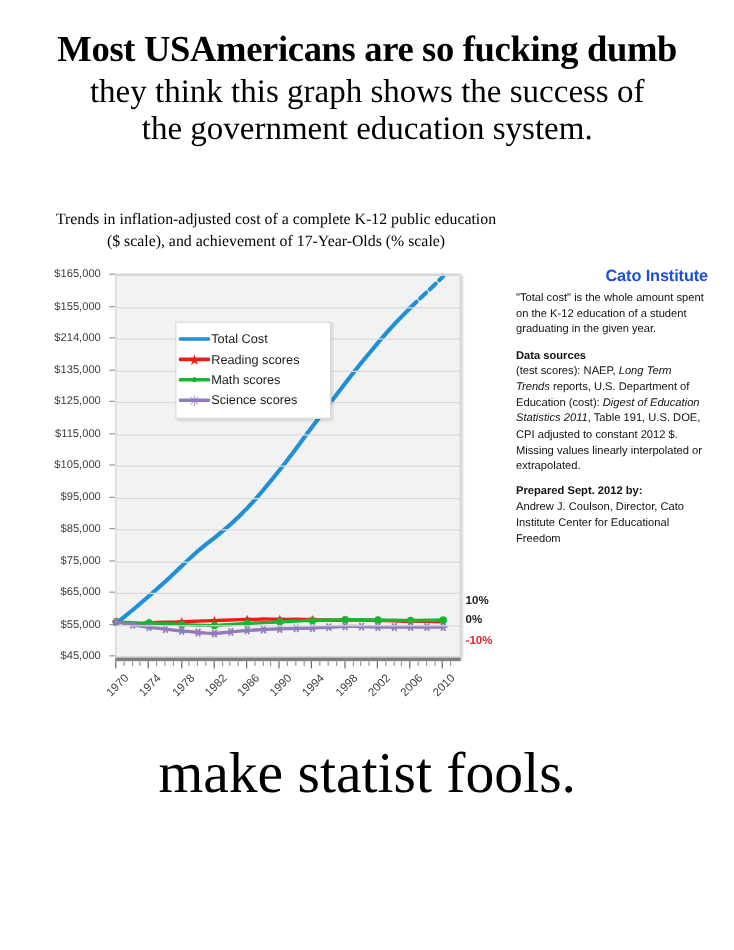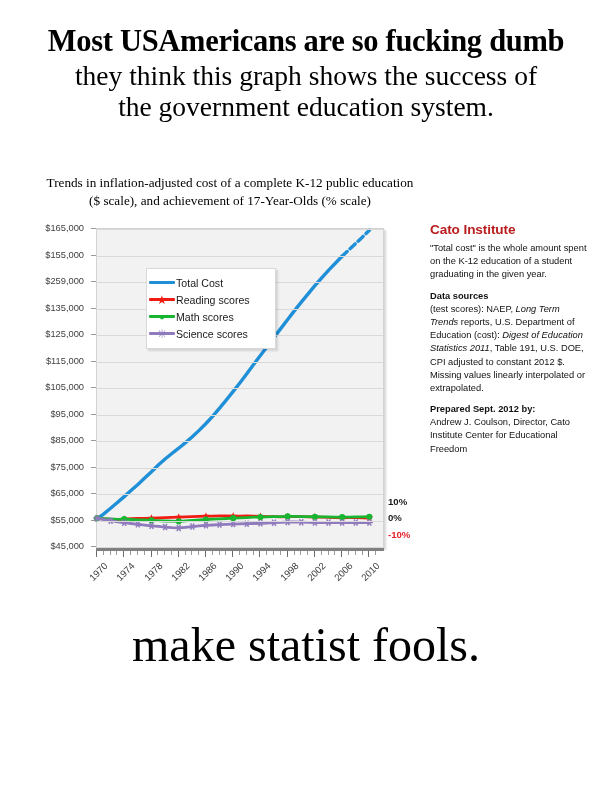--- a/index.html
+++ b/index.html
@@ -224,22 +224,23 @@
   #sidebar {
     position: absolute;
     left: 430px;
     top: 52px;
     width: 160px;
   }
   #sidebar h2 {
     margin: 0 0 5px 0;
     font-size: 13.6px;
     font-weight: bold;
-    color: #b91c1c;
+    color: #1d4ed8;
     letter-spacing: -0.1px;
+    text-align: right;
   }
   #sidebar p {
     margin: 0 0 8px 0;
     font-size: 9.3px;
     line-height: 1.42;
     color: #111;
   }
   #sidebar .bold { font-weight: bold; }
   #sidebar .ital { font-style: italic; }
 
@@ -274,21 +275,21 @@
 
 <div id="figure">
 
   <div id="chart-title">Trends in inflation-adjusted cost of a complete K-12 public education ($ scale), and achievement of 17-Year-Olds (% scale)</div>
 
   <div id="y-axis-labels">
       <div class="ylabel" style="top: 0px;">$165,000</div>
       <div class="ytick" style="top: 0px;"></div>
       <div class="ylabel" style="top: 26.5px;">$155,000</div>
       <div class="ytick" style="top: 26.5px;"></div>
-      <div class="ylabel" style="top: 53px;">$259,000</div>
+      <div class="ylabel" style="top: 53px;">$214,000</div>
       <div class="ytick" style="top: 53px;"></div>
       <div class="ylabel" style="top: 79.5px;">$135,000</div>
       <div class="ytick" style="top: 79.5px;"></div>
       <div class="ylabel" style="top: 106px;">$125,000</div>
       <div class="ytick" style="top: 106px;"></div>
       <div class="ylabel" style="top: 132.5px;">$115,000</div>
       <div class="ytick" style="top: 132.5px;"></div>
       <div class="ylabel" style="top: 159px;">$105,000</div>
       <div class="ytick" style="top: 159px;"></div>
       <div class="ylabel" style="top: 185.5px;">$95,000</div>

